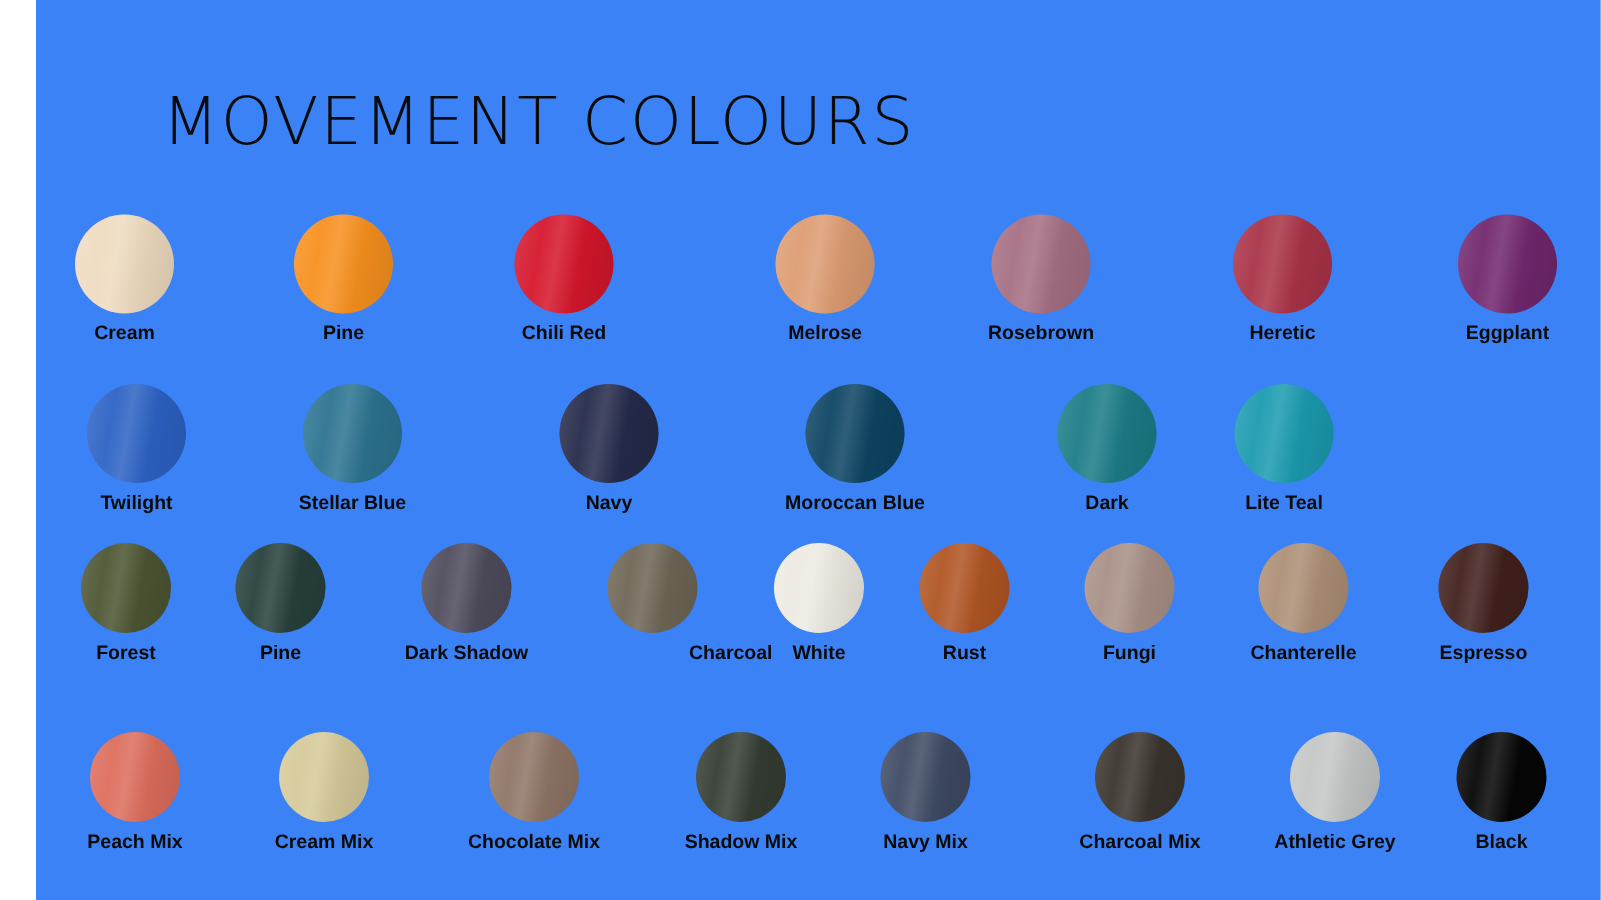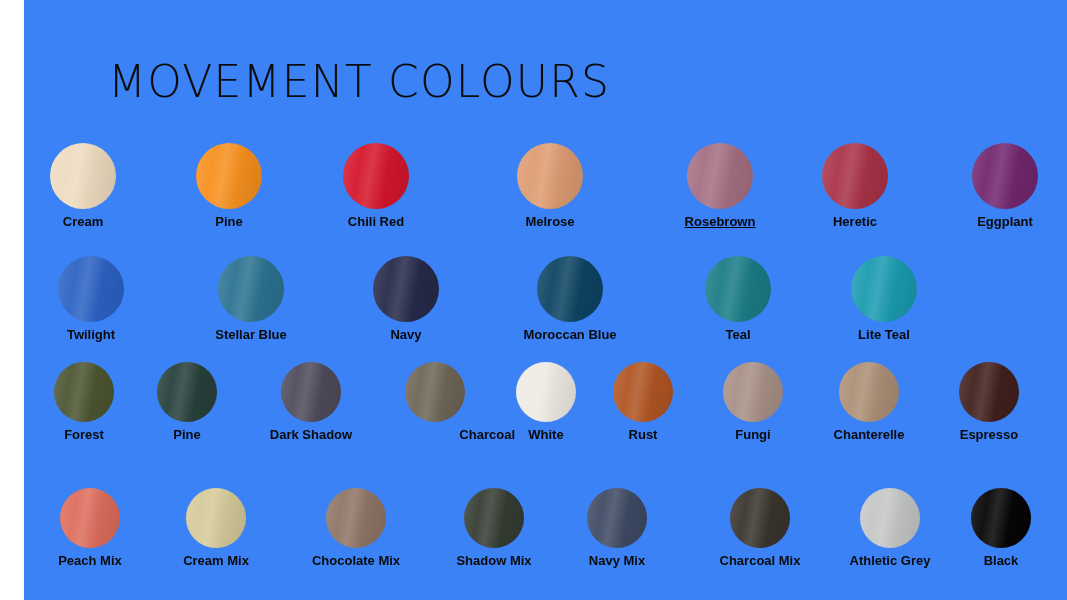--- a/index.html
+++ b/index.html
@@ -89,55 +89,55 @@
           <div class="chip-label">Pine</div>
         </div>
         <div class="swatch-cell" style="width: 160px; left: 272px;">
           <div class="chip" style="width: 66px; height: 66px; background: rgb(213, 22, 44);"></div>
           <div class="chip-label">Chili Red</div>
         </div>
         <div class="swatch-cell" style="width: 160px; left: 446px;">
           <div class="chip" style="width: 66px; height: 66px; background: rgb(221, 156, 114);"></div>
           <div class="chip-label">Melrose</div>
         </div>
-        <div class="swatch-cell" style="width: 160px; left: 616px; text-decoration: underline;">
+        <div class="swatch-cell" style="width: 160px; left: 590px;">
           <div class="chip" style="width: 66px; height: 66px; background: rgb(165, 111, 131);"></div>
           <div class="chip-label">Rosebrown</div>
         </div>
         <div class="swatch-cell" style="width: 160px; left: 751px;">
           <div class="chip" style="width: 66px; height: 66px; background: rgb(169, 51, 71);"></div>
           <div class="chip-label">Heretic</div>
         </div>
         <div class="swatch-cell" style="width: 160px; left: 901px;">
           <div class="chip" style="width: 66px; height: 66px; background: rgb(113, 39, 110);"></div>
           <div class="chip-label">Eggplant</div>
         </div>
       </div>
       <div class="row" style="top: 256px;">
         <div class="swatch-cell" style="width: 160px; left: -13px;">
           <div class="chip" style="width: 66px; height: 66px; background: rgb(44, 98, 196);"></div>
           <div class="chip-label">Twilight</div>
         </div>
-        <div class="swatch-cell" style="width: 160px; left: 147px;">
+        <div class="swatch-cell" style="width: 160px; left: 131px;">
           <div class="chip" style="width: 66px; height: 66px; background: rgb(44, 115, 145);"></div>
           <div class="chip-label">Stellar Blue</div>
         </div>
         <div class="swatch-cell" style="width: 160px; left: 302px;">
           <div class="chip" style="width: 66px; height: 66px; background: rgb(37, 42, 74);"></div>
           <div class="chip-label">Navy</div>
         </div>
         <div class="swatch-cell" style="width: 160px; left: 466px;">
           <div class="chip" style="width: 66px; height: 66px; background: rgb(13, 68, 99);"></div>
           <div class="chip-label">Moroccan Blue</div>
         </div>
         <div class="swatch-cell" style="width: 160px; left: 634px;">
           <div class="chip" style="width: 66px; height: 66px; background: rgb(27, 124, 134);"></div>
-          <div class="chip-label">Teal</div>
-        </div>
-        <div class="swatch-cell" style="width: 160px; left: 780px;">
+          <div class="chip-label">Dark</div>
+        </div>
+        <div class="swatch-cell" style="width: 160px; left: 752px;">
           <div class="chip" style="width: 66px; height: 66px; background: rgb(27, 155, 176);"></div>
           <div class="chip-label">Lite Teal</div>
         </div>
       </div>
       <div class="row" style="top: 362px;">
         <div class="swatch-cell" style="width: 160px; left: -20px;">
           <div class="chip" style="width: 60px; height: 60px; background: rgb(76, 85, 50);"></div>
           <div class="chip-label">Forest</div>
         </div>
         <div class="swatch-cell" style="width: 160px; left: 83px;">

